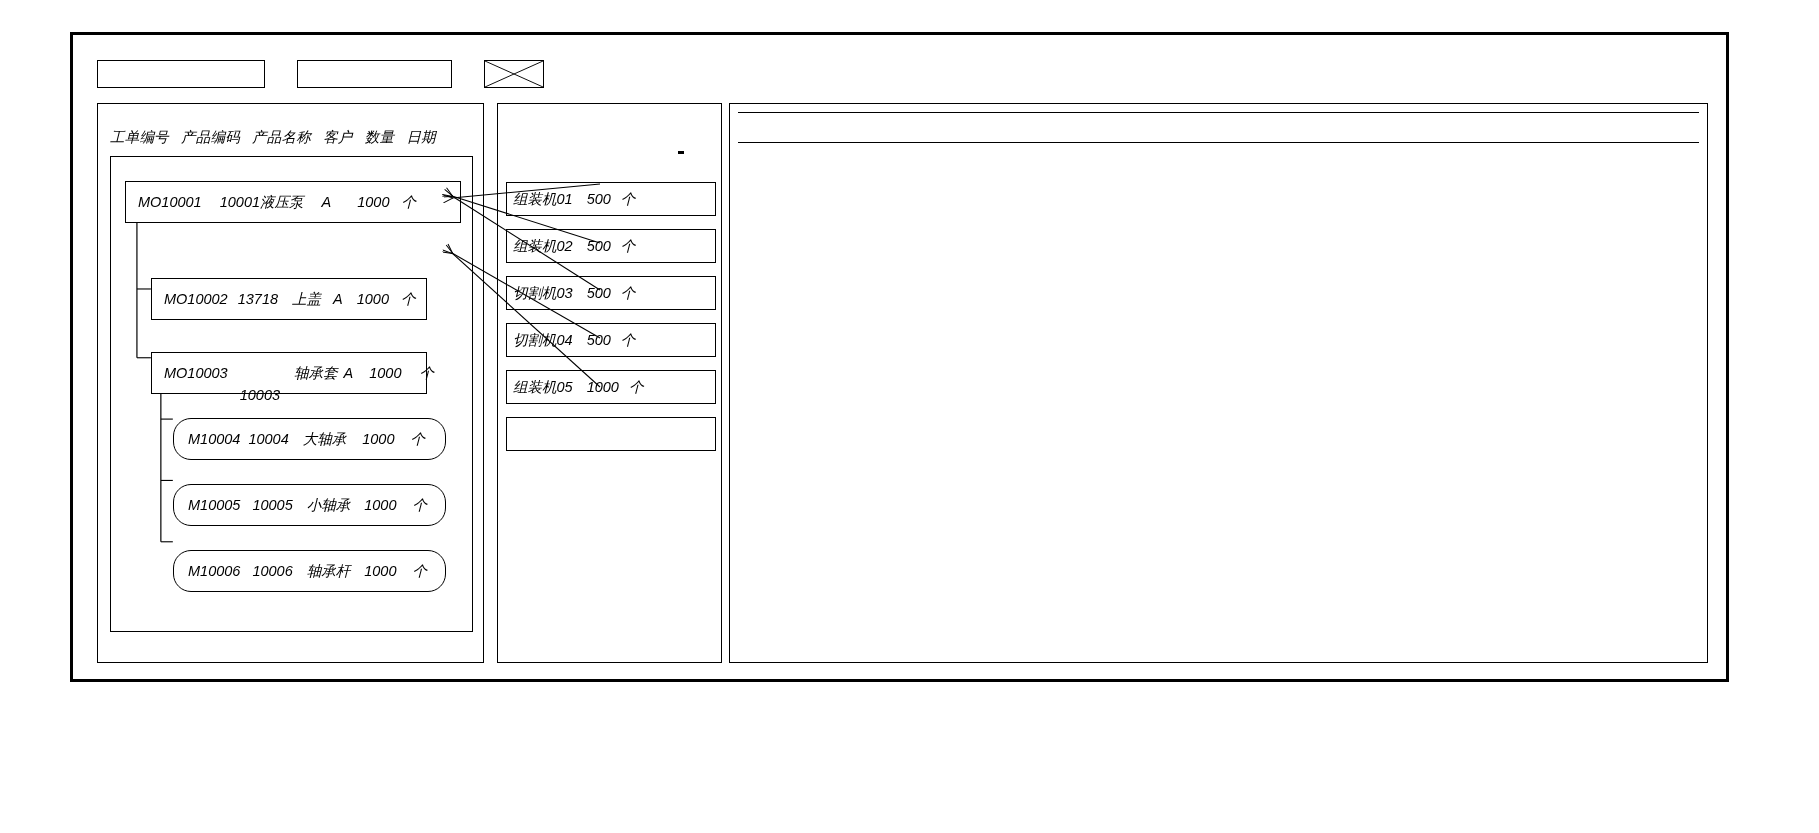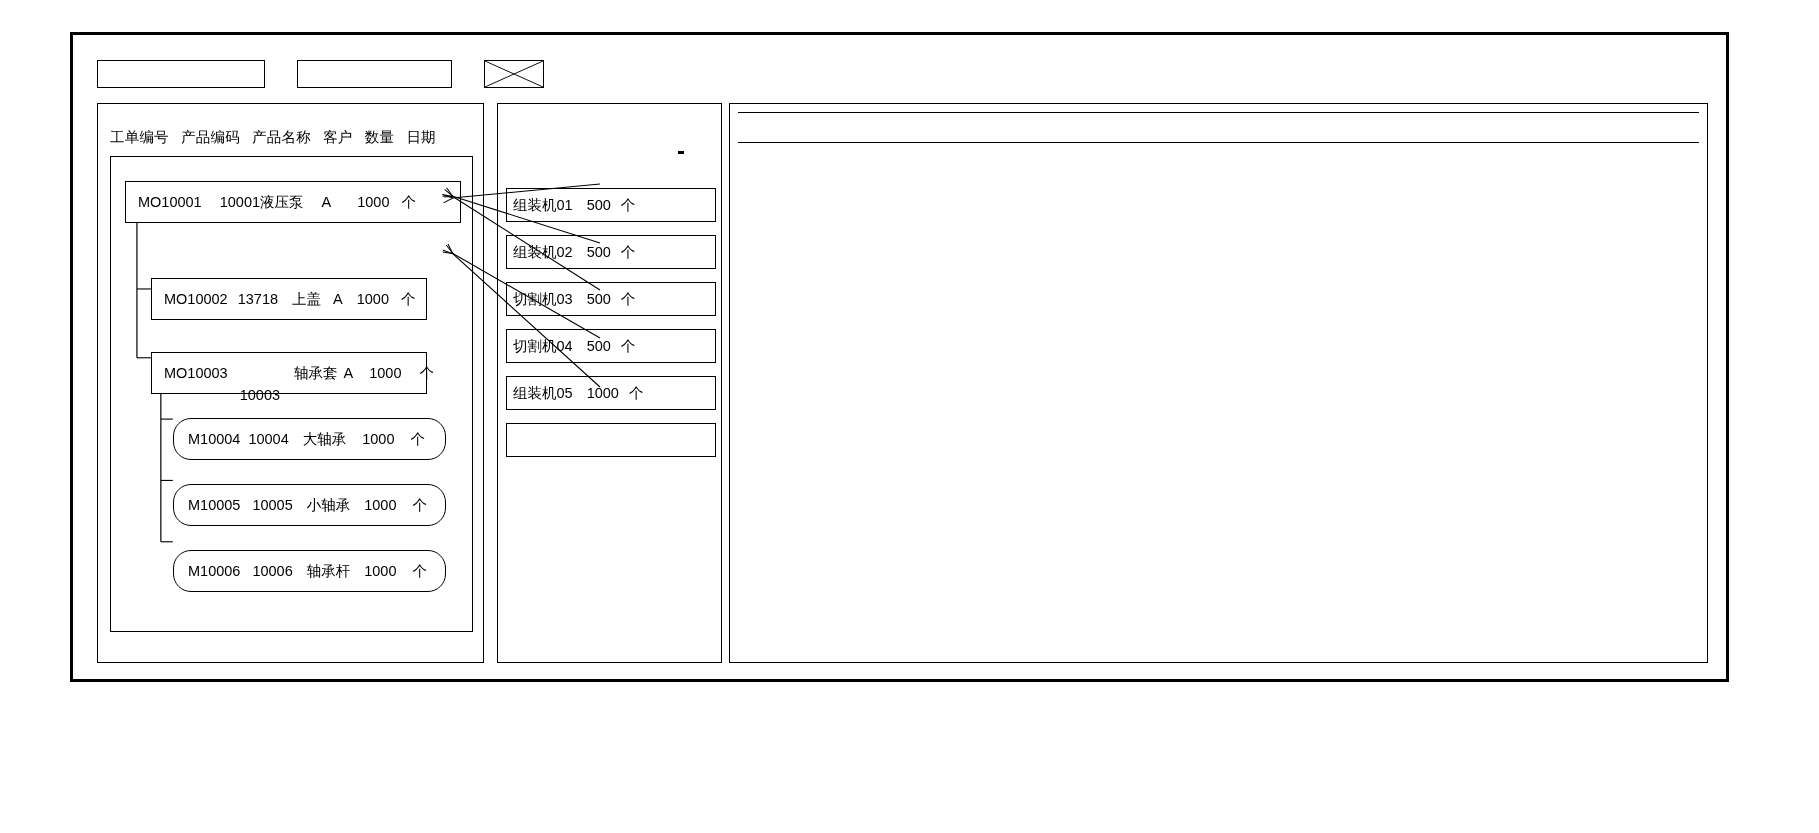--- a/index.html
+++ b/index.html
@@ -58,20 +58,21 @@
     display: block;
   }
 
   
   #panels {
     position: absolute;
     left: 24px;
     top: 68px;
     right: 18px;
     bottom: 16px;
+    font-style: italic;
   }
 
   .panel {
     position: absolute;
     top: 0;
     bottom: 0;
     border: 1.2px solid #000000;
     background: #ffffff;
     box-sizing: border-box;
   }
@@ -130,21 +131,21 @@
   }
 
   
   #panel-mid {
     left: 400px;
     width: 225px;
   }
   #machine-cards {
     position: absolute;
     left: 8px;
-    top: 84px;
+    top: 78px;
     right: 5px;
   }
   .machine-card {
     border: 1.3px solid #000000;
     background: #ffffff;
     box-sizing: border-box;
     height: 34px;
     margin-bottom: 13px;
     display: flex;
     align-items: center;

